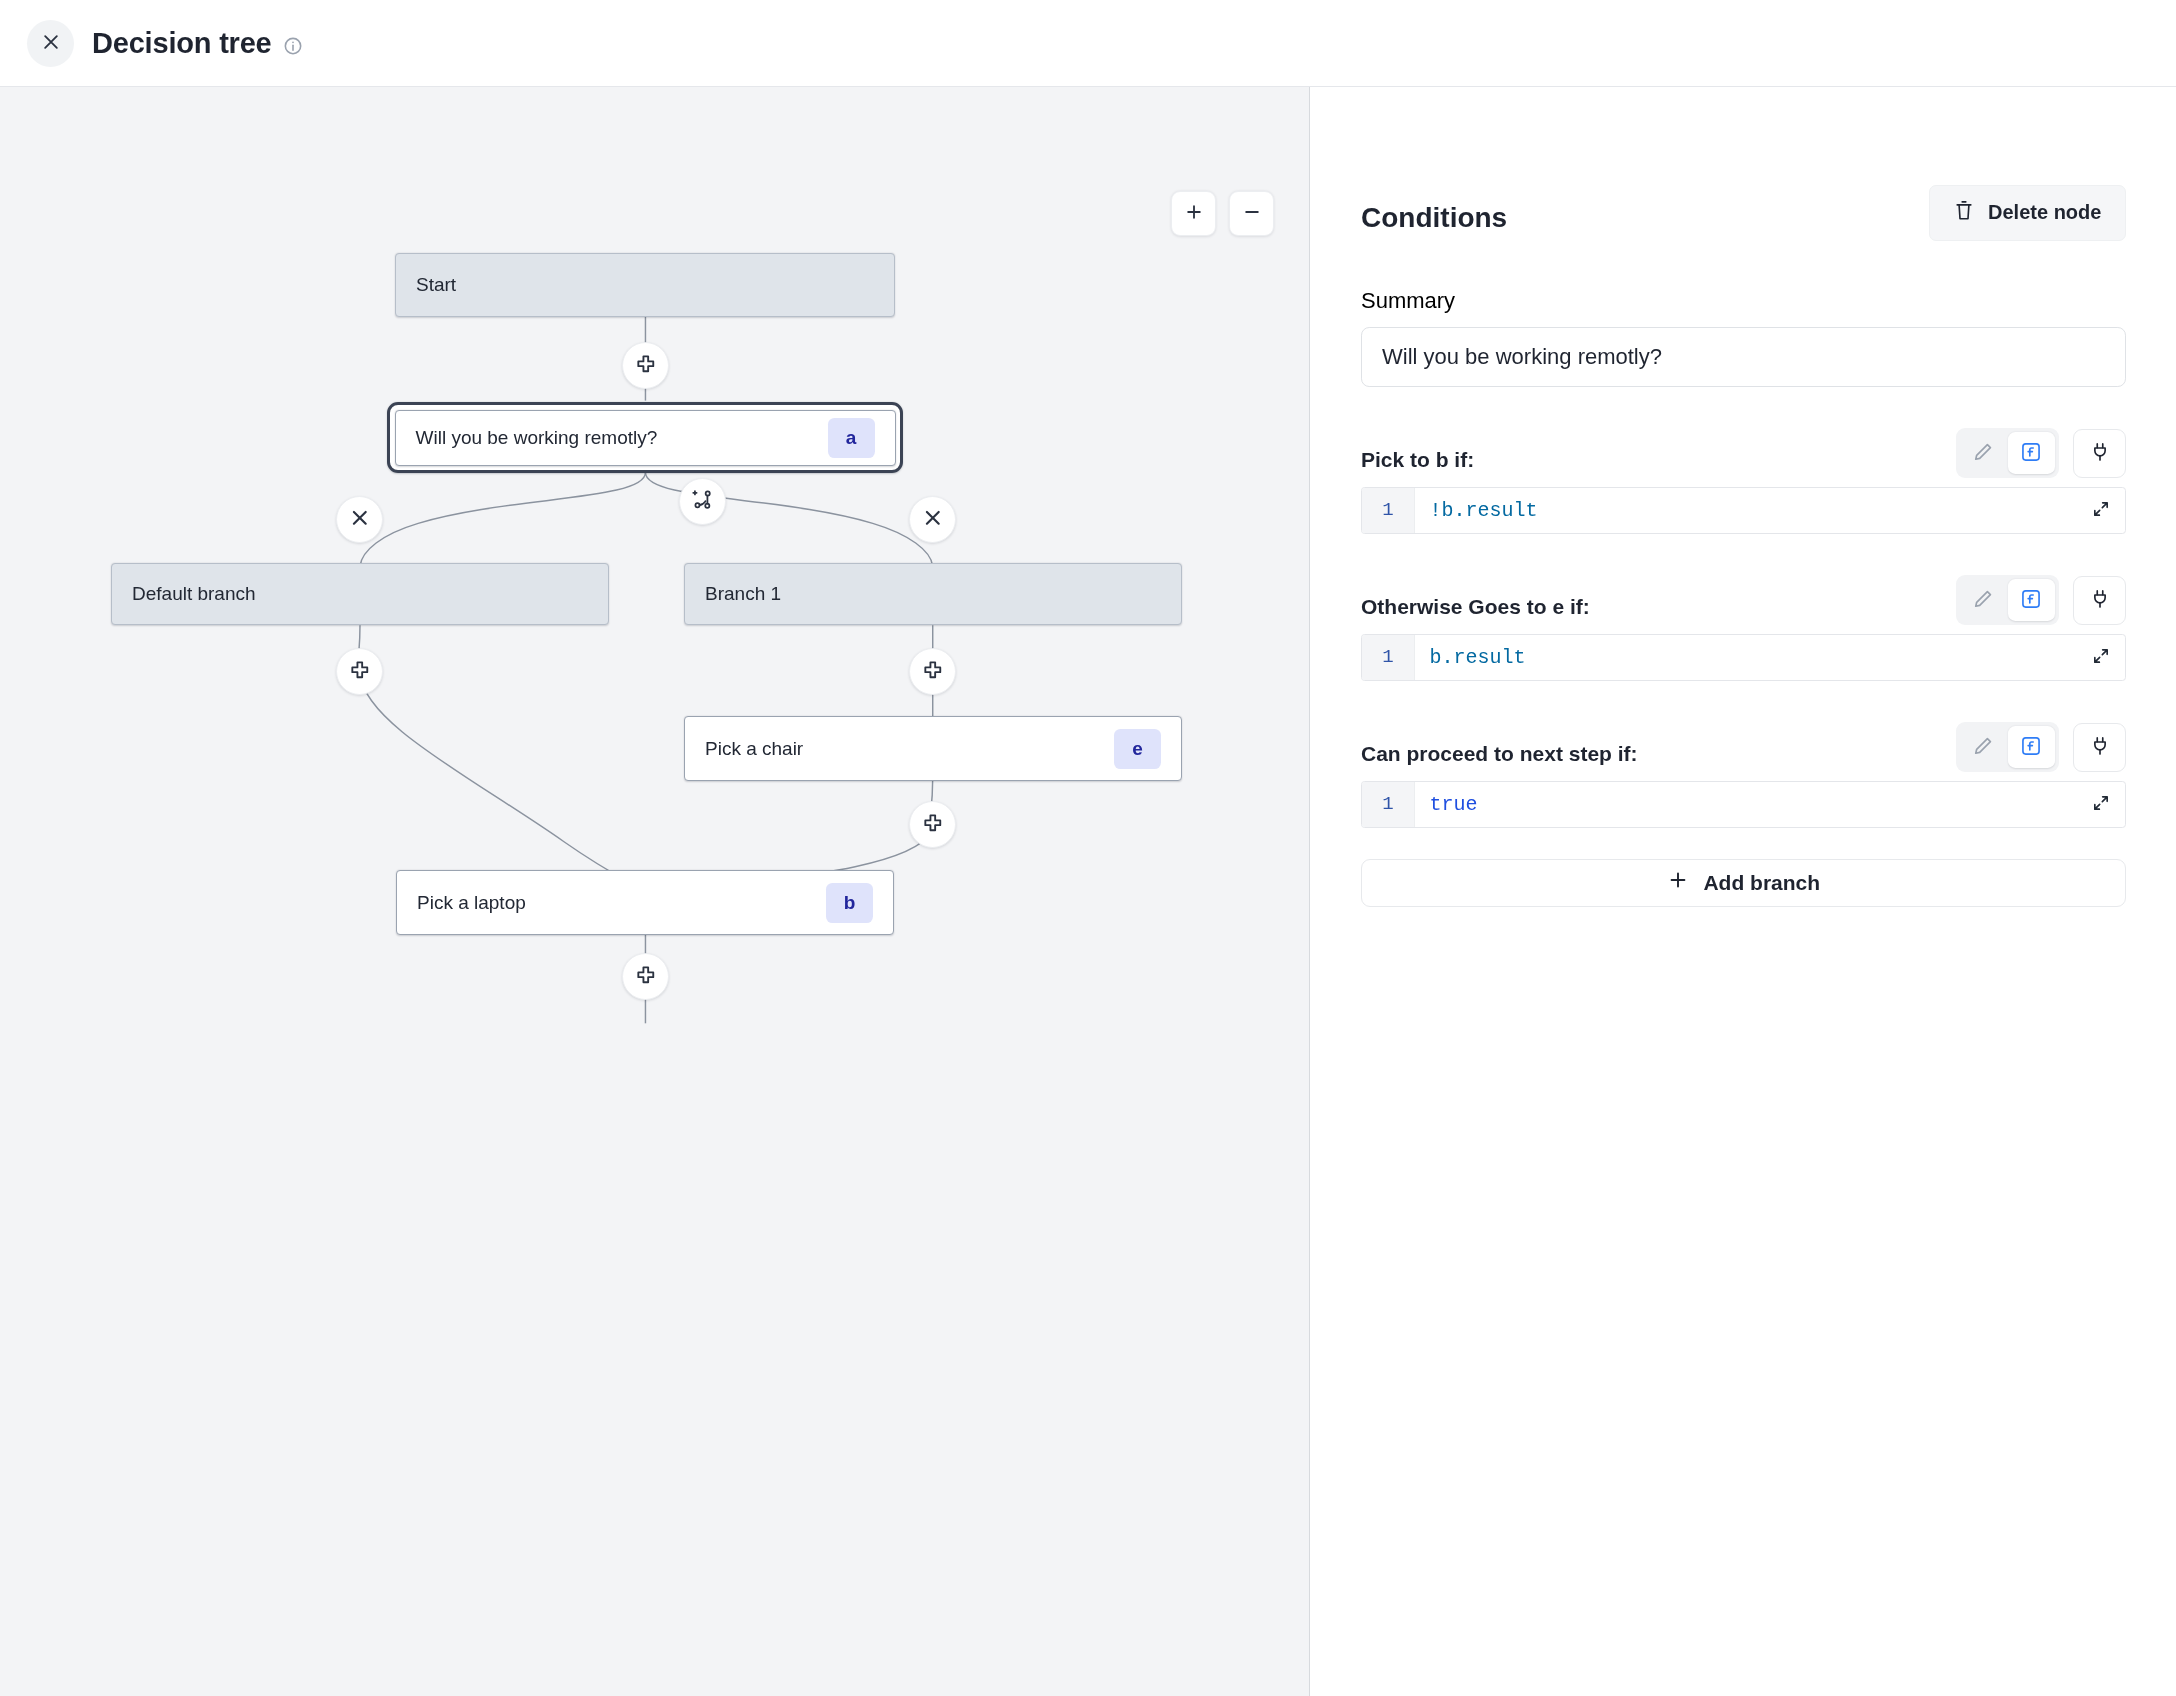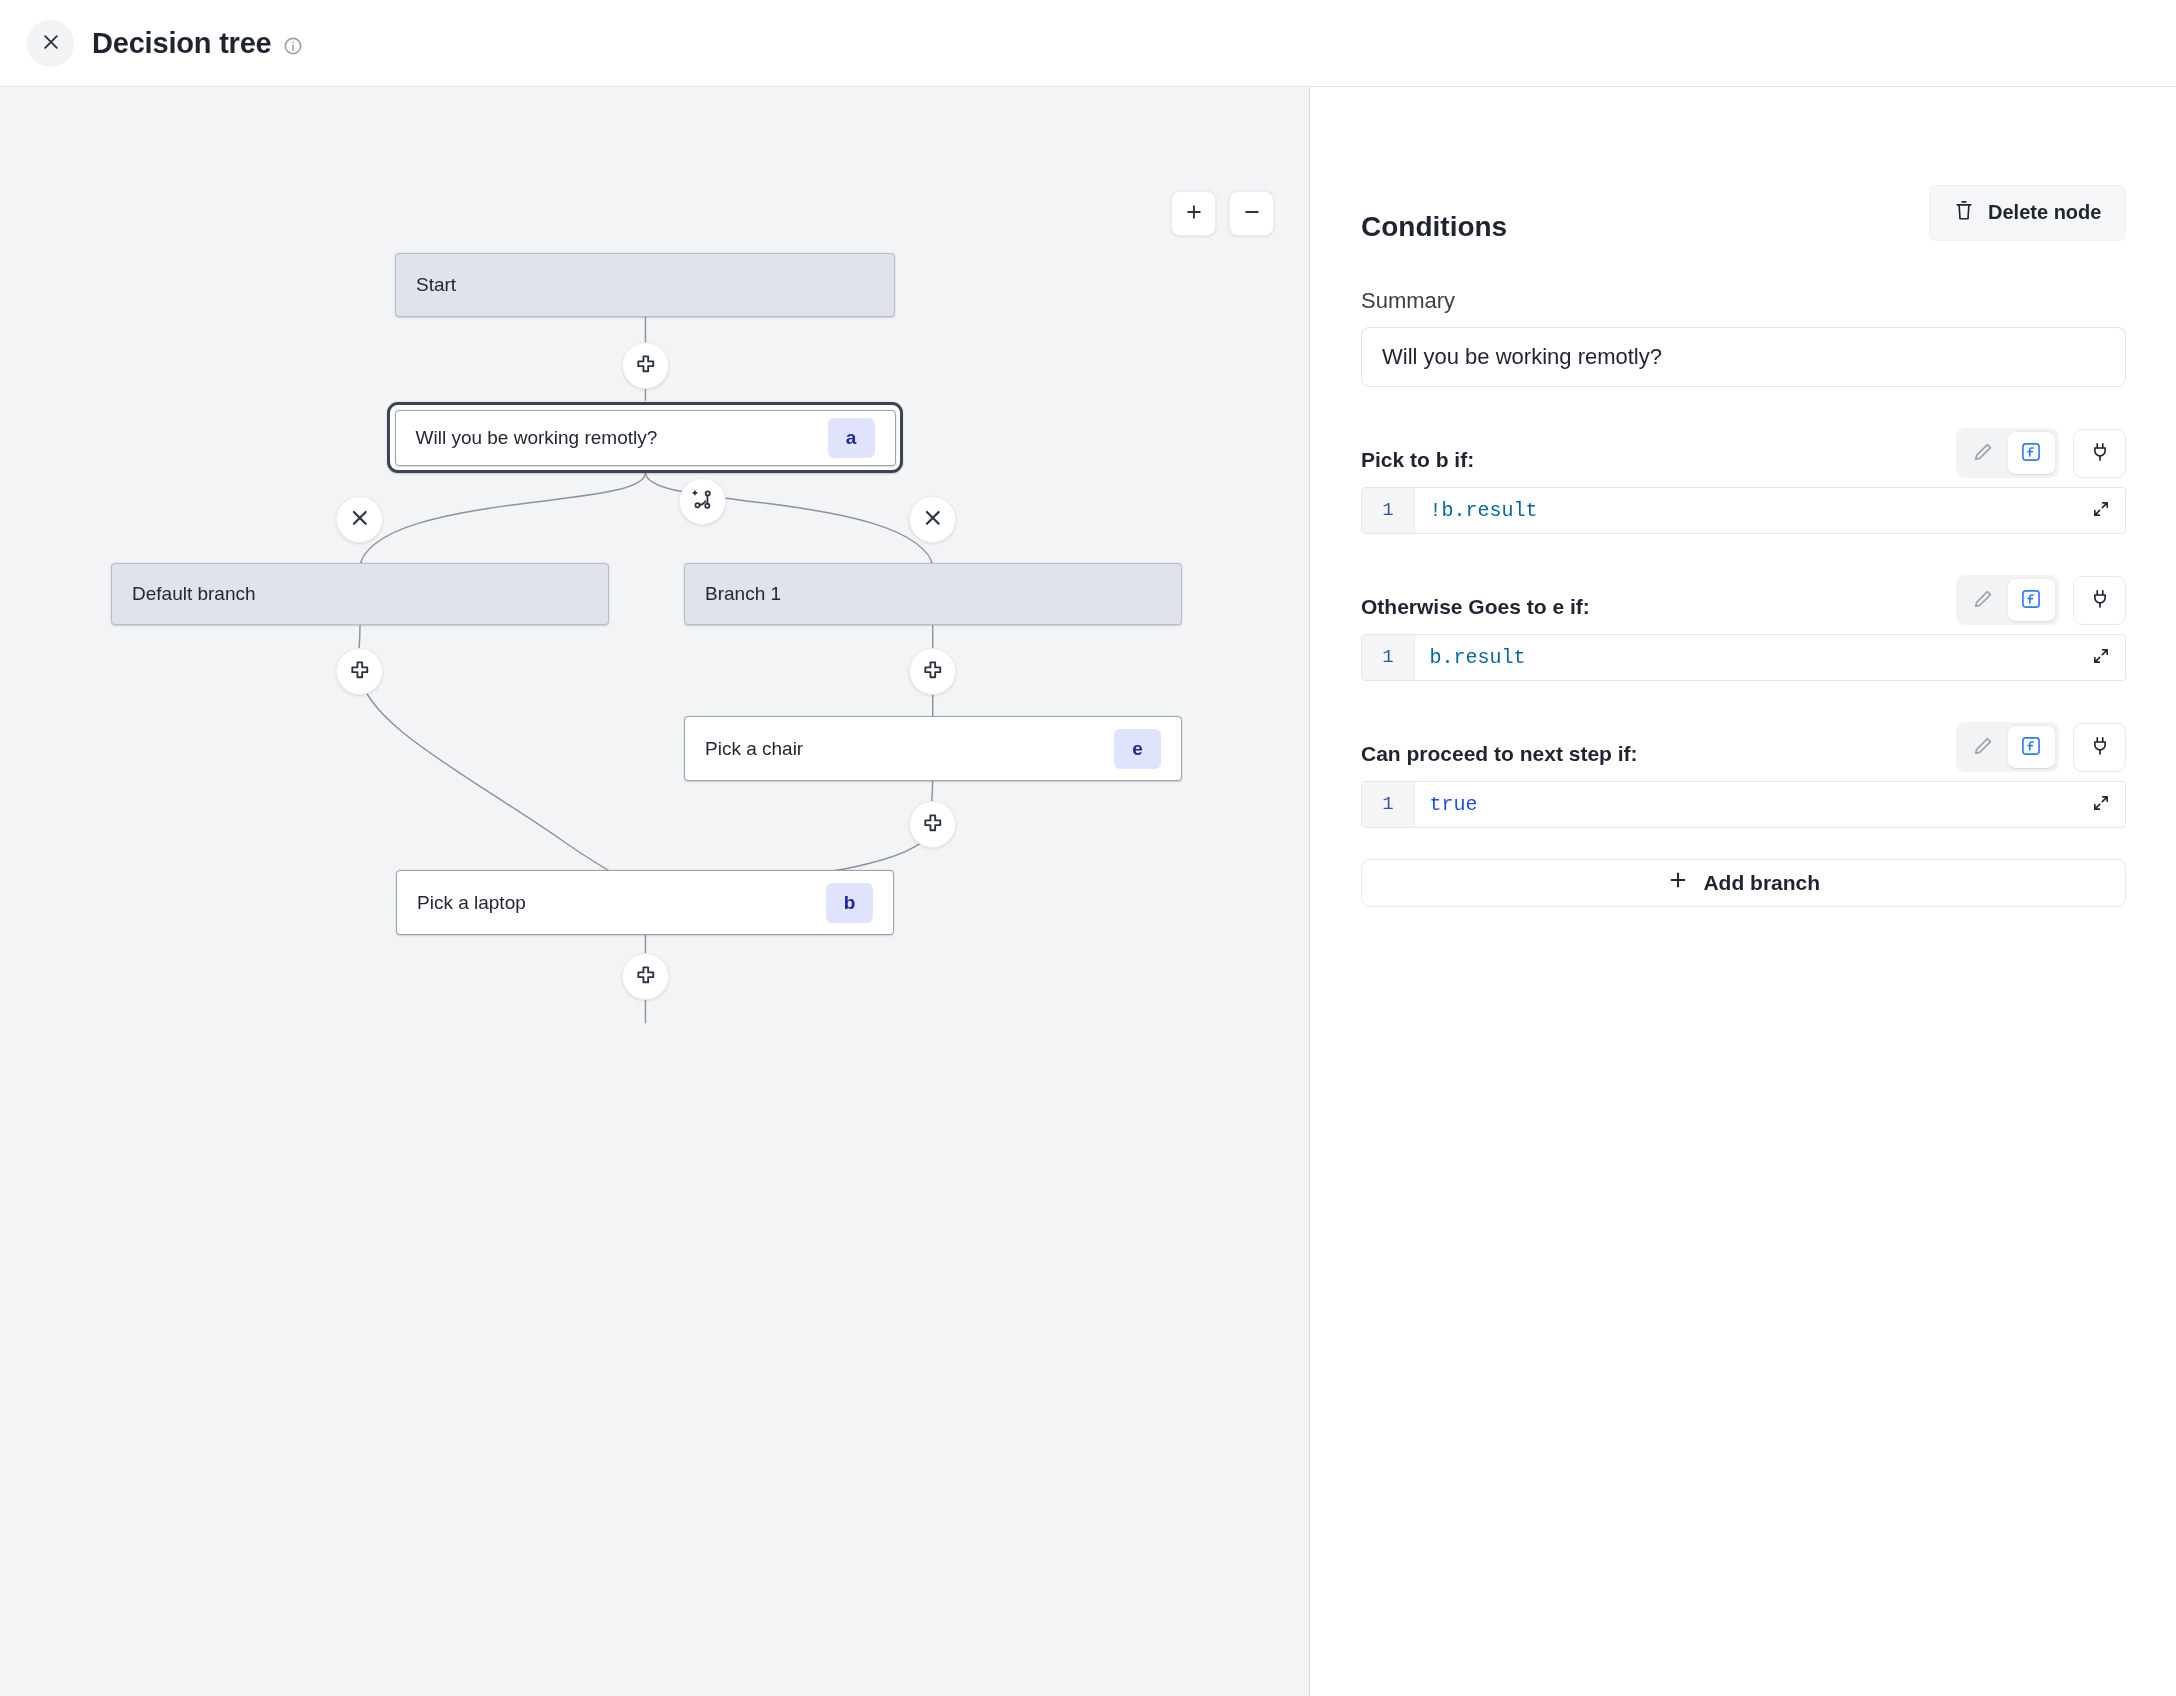--- a/index.html
+++ b/index.html
@@ -148,21 +148,21 @@
   .edge-btn svg { width: 23.6px; height: 23.6px; }
 
   
   .panel {
     flex: 1 1 auto;
     background: #ffffff;
     padding: 98px 51px 0 51px;
   }
   .panel-head {
     display: flex;
-    align-items: flex-end;
+    align-items: center;
     justify-content: space-between;
   }
   .panel-title {
     font-size: 28px;
     font-weight: bold;
     color: #1f2430;
     line-height: 1;
     padding-top: 11px;
   }
   .delete-btn {
@@ -174,21 +174,21 @@
     font-size: 20px;
     font-weight: bold;
     color: #1f2430;
     cursor: pointer;
     font-family: inherit;
   }
   .delete-btn svg { width: 22px; height: 23.6px; }
 
   .field-label {
     font-size: 22px;
-    color: #404040;
+    color: #000000;
     margin: 47px 0 12.7px 0;
   }
   .text-input {
     width: 100%;
     height: 60px;
     border: 0.9px solid #dfe2e6;
     border-radius: 8.2px;
     padding: 0 20px;
     font-size: 22px;
     color: #1f2430;

